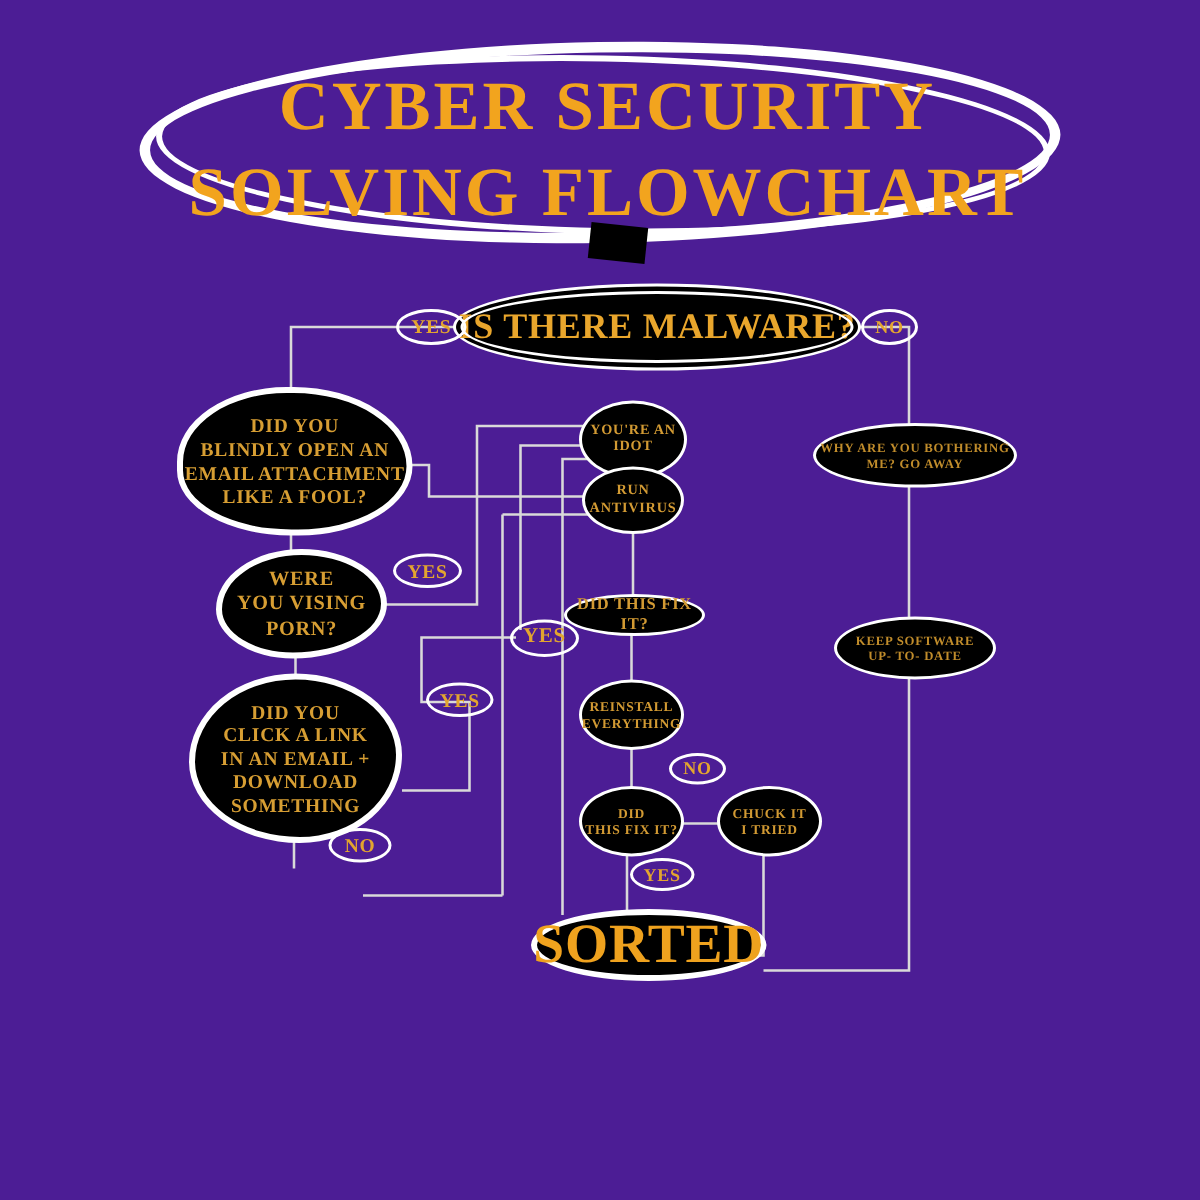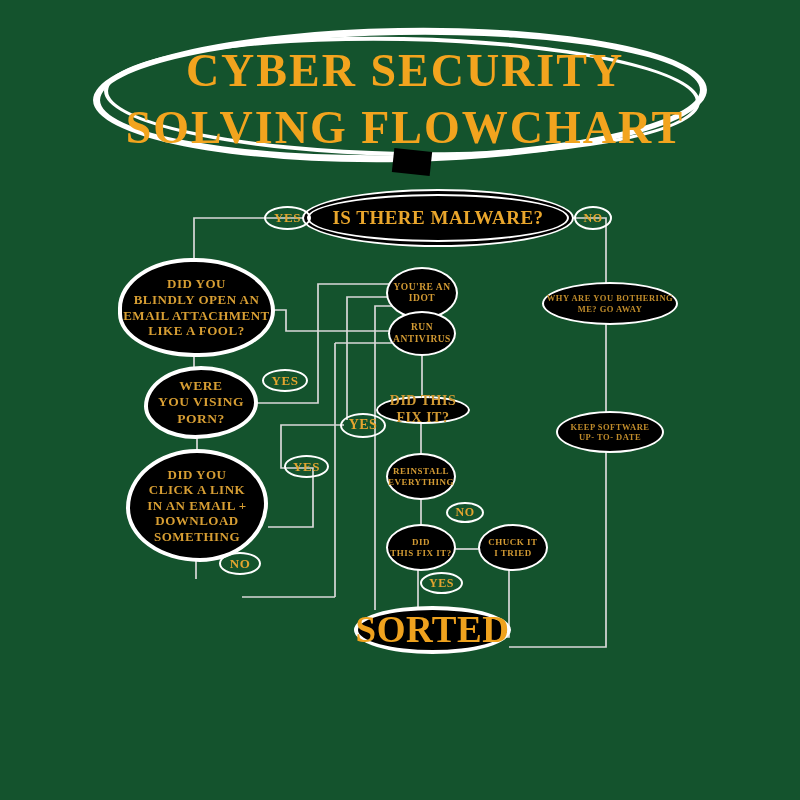--- a/index.html
+++ b/index.html
@@ -1,17 +1,17 @@
 <!DOCTYPE html>
 <html><head>
 <meta charset="utf-8">
 <style>
   html,body{margin:0;padding:0;background:#000;}
   .stage{
-    position:relative;width:800px;height:800px;background:#14532d;overflow:hidden;
+    position:relative;width:800px;height:800px;background:#4c1d95;overflow:hidden;
     font-family:"Liberation Serif", serif;
   }
   .stage svg{position:absolute;left:0;top:0;z-index:1;}
   .node{
     position:absolute;box-sizing:border-box;z-index:2;
     border-style:solid;border-color:#fff;border-radius:50%;
     background:#000;color:#d79e33;font-weight:bold;
     display:flex;flex-direction:column;align-items:center;justify-content:center;
     text-align:center;line-height:1.2;letter-spacing:0.5px;
   }
@@ -58,21 +58,21 @@
   <div>
     <div class="ring ring1"></div>
     <div class="ring ring2"></div>
     <div class="ring-gap"></div>
     <div class="title-text" style="color: rgb(242, 164, 30);">
       <div>CYBER SECURITY</div>
       <div>SOLVING FLOWCHART</div>
     </div>
   </div>
 
-<div class="node double" style="left: 302px; top: 189px; width: 272px; height: 58px; font-size: 19px; border-width: 2.5px; color: rgb(233, 166, 44);">
+<div class="node double" style="left: 302px; top: 189px; width: 272px; height: 58px; font-size: 24px; border-width: 2.5px; color: rgb(233, 166, 44);">
       <div>IS THERE MALWARE?</div>
     </div>
     <div class="node label" style="left: 264px; top: 206px; width: 47px; height: 24px; font-size: 13px; border-width: 2px; color: rgb(227, 165, 47);">
       <div>YES</div>
     </div>
     <div class="node label" style="left: 574px; top: 206px; width: 38px; height: 24px; font-size: 12px; border-width: 2px; color: rgb(227, 165, 47);">
       <div>NO</div>
     </div>
     <div class="node" style="left: 118px; top: 258px; width: 157px; height: 99px; font-size: 13px; border-width: 4px; border-radius: 48% 52% 50% 50% / 52% 55% 48% 45%; color: rgb(215, 158, 51);">
       <div>DID YOU</div>
@@ -102,21 +102,21 @@
       <div>NO</div>
     </div>
     <div class="node" style="left: 386px; top: 267px; width: 72px; height: 52px; font-size: 9.5px; border-width: 2px; color: rgb(210, 154, 51); justify-content: center;">
       <div>YOU'RE AN</div>
       <div>IDOT</div>
     </div>
     <div class="node" style="left: 388px; top: 311px; width: 68px; height: 45px; font-size: 9.5px; border-width: 2px; color: rgb(210, 154, 51);">
       <div>RUN</div>
       <div>ANTIVIRUS</div>
     </div>
-    <div class="node" style="left: 376px; top: 396px; width: 94px; height: 28px; font-size: 14px; border-width: 2px; color: rgb(210, 154, 51);">
+    <div class="node" style="left: 376px; top: 396px; width: 94px; height: 28px; font-size: 11px; border-width: 2px; color: rgb(210, 154, 51);">
       <div>DID THIS FIX IT?</div>
     </div>
     <div class="node label" style="left: 340px; top: 413px; width: 46px; height: 25px; font-size: 14px; border-width: 2px; color: rgb(227, 165, 47);">
       <div>YES</div>
     </div>
     <div class="node" style="left: 386px; top: 453px; width: 70px; height: 47px; font-size: 9px; border-width: 2px; color: rgb(210, 154, 51);">
       <div>REINSTALL</div>
       <div>EVERYTHING</div>
     </div>
     <div class="node label" style="left: 446px; top: 502px; width: 38px; height: 21px; font-size: 12px; border-width: 2px; color: rgb(227, 165, 47);">

